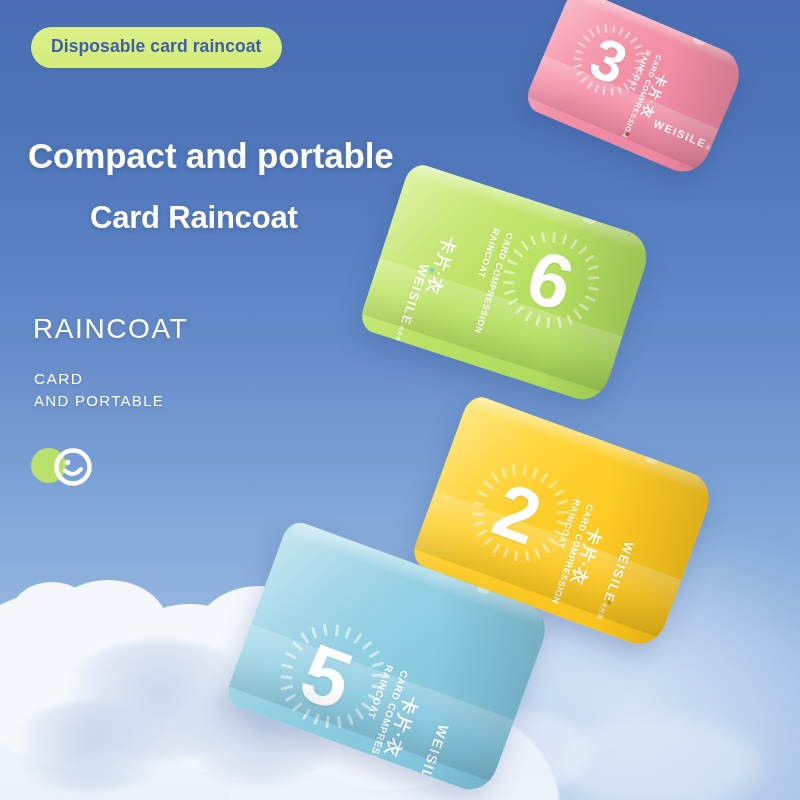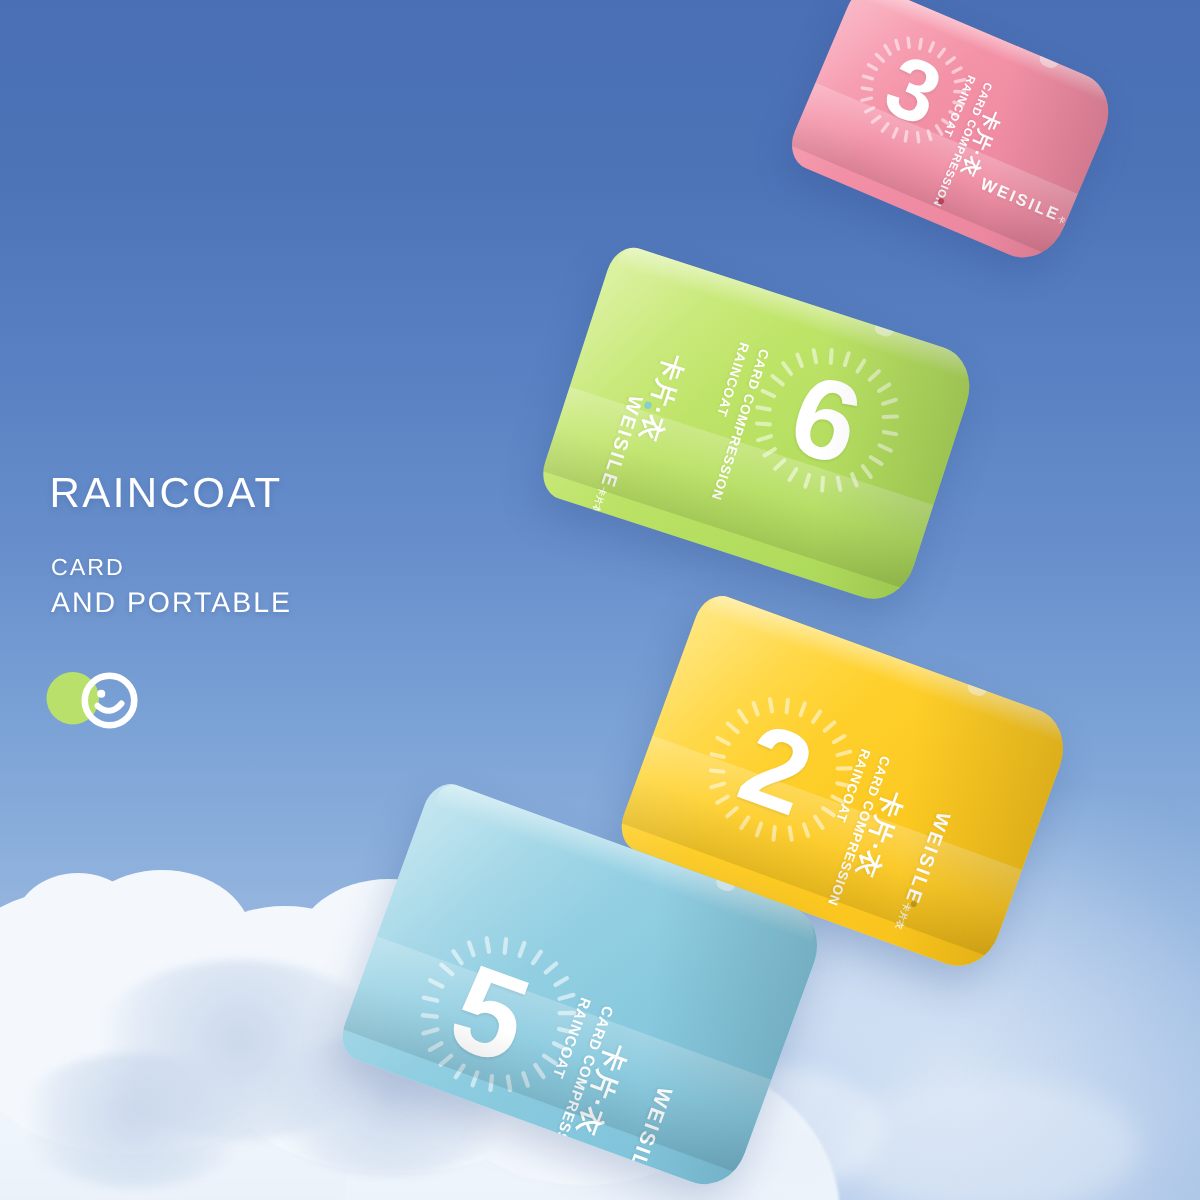--- a/index.html
+++ b/index.html
@@ -84,21 +84,21 @@
     white-space:nowrap;
   }
   .sub-l1{
     position:absolute;left:34px;top:370px;
     color:#ffffff;font-size:15.5px;letter-spacing:1.3px;
     text-shadow:0 1px 3px rgba(35,65,125,.22);
     white-space:nowrap;
   }
   .sub-l2{
     position:absolute;left:34px;top:392px;
-    color:#ffffff;font-size:19px;letter-spacing:1.3px;
+    color:#ffffff;font-size:15px;letter-spacing:1.3px;
     text-shadow:0 1px 3px rgba(35,65,125,.22);
     white-space:nowrap;
   }
   .logo{position:absolute;left:31px;top:446px;width:66px;height:40px;}
   .logo .dot{
     position:absolute;left:0;top:2px;width:35px;height:35px;border-radius:50%;
     background:#b9e06a;
   }
   .logo svg{position:absolute;left:21px;top:0px;}
 
@@ -194,21 +194,26 @@
     <div class="cl" style="left:300px;bottom:10px;width:180px;height:110px;"></div>
 
     <div class="shadowpuff" style="left:60px;bottom:40px;width:200px;height:120px;"></div>
     <div class="shadowpuff" style="left:175px;bottom:16px;width:170px;height:96px;"></div>
     <div class="shadowpuff" style="left:10px;bottom:8px;width:160px;height:90px;"></div>
 
     <div class="clsoft" style="left:430px;bottom:4px;width:160px;height:86px;opacity:.55;filter:blur(6px);"></div>
     <div class="clsoft" style="left:560px;bottom:-10px;width:200px;height:92px;opacity:.42;filter:blur(9px);"></div>
   </div>
 
-
+  <div class="badge">
+    <span>Disposable card raincoat</span>
+  </div>
+
+  <div class="h1">Compact and portable</div>
+  <div class="h2">Card Raincoat</div>
 
   <div class="sub-main">RAINCOAT</div>
   <div class="sub-l1">CARD</div>
   <div class="sub-l2">AND PORTABLE</div>
 
   <div class="logo">
     <div class="dot"></div>
     <svg width="42" height="42" viewBox="0 0 42 42">
       <circle cx="21" cy="21" r="16.5" fill="none" stroke="#ffffff" stroke-width="4.4"></circle>
       <circle cx="15.5" cy="16.5" r="2.7" fill="#ffffff"></circle>

